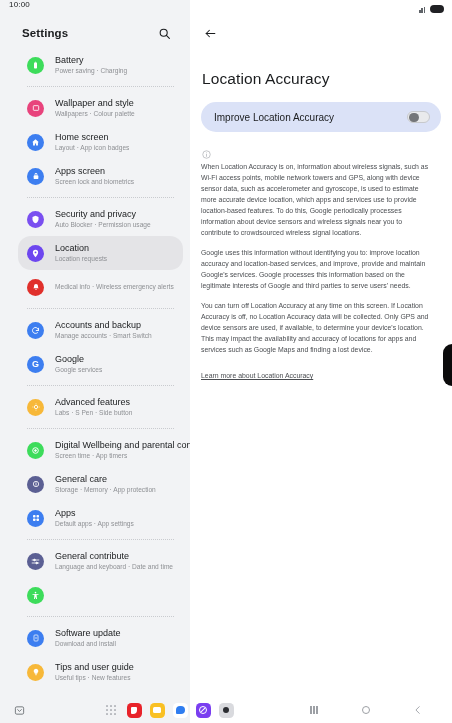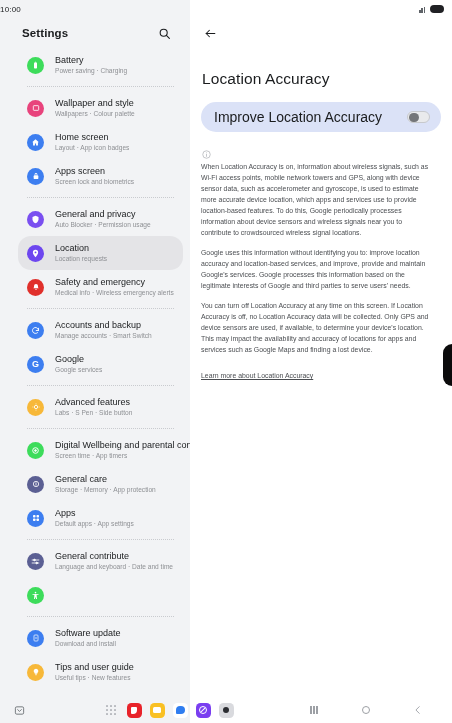--- a/index.html
+++ b/index.html
@@ -14,21 +14,21 @@
   .sig-ico { width: 8px; height: 7px; position: relative; }
   .sig-ico i {
     position: absolute; bottom: 0; width: 1.6px; background: #5f6368; display:block;
   }
   .sig-ico i:nth-child(1) { left: 0px; height: 2.5px; }
   .sig-ico i:nth-child(2) { left: 2.4px; height: 4.2px; }
   .sig-ico i:nth-child(3) { left: 4.8px; height: 6px; }
   .batt { width: 14px; height: 8px; border-radius: 4px; background: #202124; }
 
   .statusbar-wrap { position: relative; height: 18px; flex: 0 0 18px; display: flex; }
-  .sb-l { width: 190px; background: #f2f3f5; display:flex; align-items:center; }
+  .sb-l { width: 190px; background: #f2f3f5; display:flex; padding-left:9px; }
   .sb-r { flex: 1; background: #ffffff; display:flex; align-items:center; justify-content:flex-end; padding-right:8px; gap:3px; }
 
   
   .split { flex: 1; display: flex; min-height: 0; }
 
   
   .sidebar {
     width: 190px; flex: 0 0 190px;
     background: #f2f3f5;
     display: flex; flex-direction: column;
@@ -79,21 +79,21 @@
     margin: 22px 0 14px 1px; letter-spacing: .1px;
   }
   .toggle-row {
     background: #dbe2f7;
     border-radius: 17px;
     height: 30px;
     display: flex; align-items: center; justify-content: space-between;
     padding: 0 11px 0 13px;
     cursor: pointer;
   }
-  .toggle-label { font-size: 14px; color: #1a1c1e; }
+  .toggle-label { font-size: 10px; color: #1a1c1e; }
   .switch {
     width: 23px; height: 12.5px; border-radius: 7px;
     background: #e9eaec; border: 1px solid #c7c9cd;
     position: relative; flex: 0 0 23px;
   }
   .switch .knob {
     position: absolute; top: 1px; left: 1px;
     width: 9.5px; height: 9.5px; border-radius: 50%;
     background: #747679;
   }
@@ -219,21 +219,21 @@
             </span>
           </div>
           <div class="sb-div"></div>
           <div class="sb-item">
             <span class="sb-icon" style="background: rgb(122, 79, 240);">
               <svg width="9" height="9" viewBox="0 0 24 24" fill="#fff">
                 <path d="M12 2l8 3.5v6c0 5-3.4 9.4-8 10.5-4.6-1.1-8-5.5-8-10.5v-6z"></path>
               </svg>
             </span>
             <span class="sb-texts">
-              <div class="sb-label">General and privacy</div>
+              <div class="sb-label">Security and privacy</div>
               <div class="sb-sub">Auto Blocker  ·  Permission usage</div>
             </span>
           </div>
           <div class="sb-item selected">
             <span class="sb-icon" style="background: rgb(109, 70, 239);">
               <svg width="9" height="9" viewBox="0 0 24 24" fill="#fff">
                 <path d="M12 2a7 7 0 00-7 7c0 5 7 13 7 13s7-8 7-13a7 7 0 00-7-7zm0 9.5A2.5 2.5 0 1114.5 9 2.5 2.5 0 0112 11.5z"></path>
               </svg>
             </span>
             <span class="sb-texts">
@@ -242,21 +242,20 @@
             </span>
           </div>
           <div class="sb-item">
             <span class="sb-icon" style="background: rgb(224, 48, 43);">
               <svg width="8" height="8" viewBox="0 0 24 24" fill="#fff">
                 <path d="M12 3a6 6 0 00-6 6v4l-2 3h16l-2-3V9a6 6 0 00-6-6z"></path>
                 <circle cx="12" cy="19" r="2"></circle>
               </svg>
             </span>
             <span class="sb-texts">
-              <div class="sb-label">Safety and emergency</div>
               <div class="sb-sub">Medical info  ·  Wireless emergency alerts</div>
             </span>
           </div>
           <div class="sb-div"></div>
           <div class="sb-item">
             <span class="sb-icon" style="background: rgb(61, 126, 240);">
               <svg width="9" height="9" viewBox="0 0 24 24" fill="none" stroke="#fff" stroke-width="2.4" stroke-linecap="round">
                 <path d="M20 12a8 8 0 10-2.5 5.8"></path>
                 <polyline points="20 6 20 12 14 12"></polyline>
               </svg>

